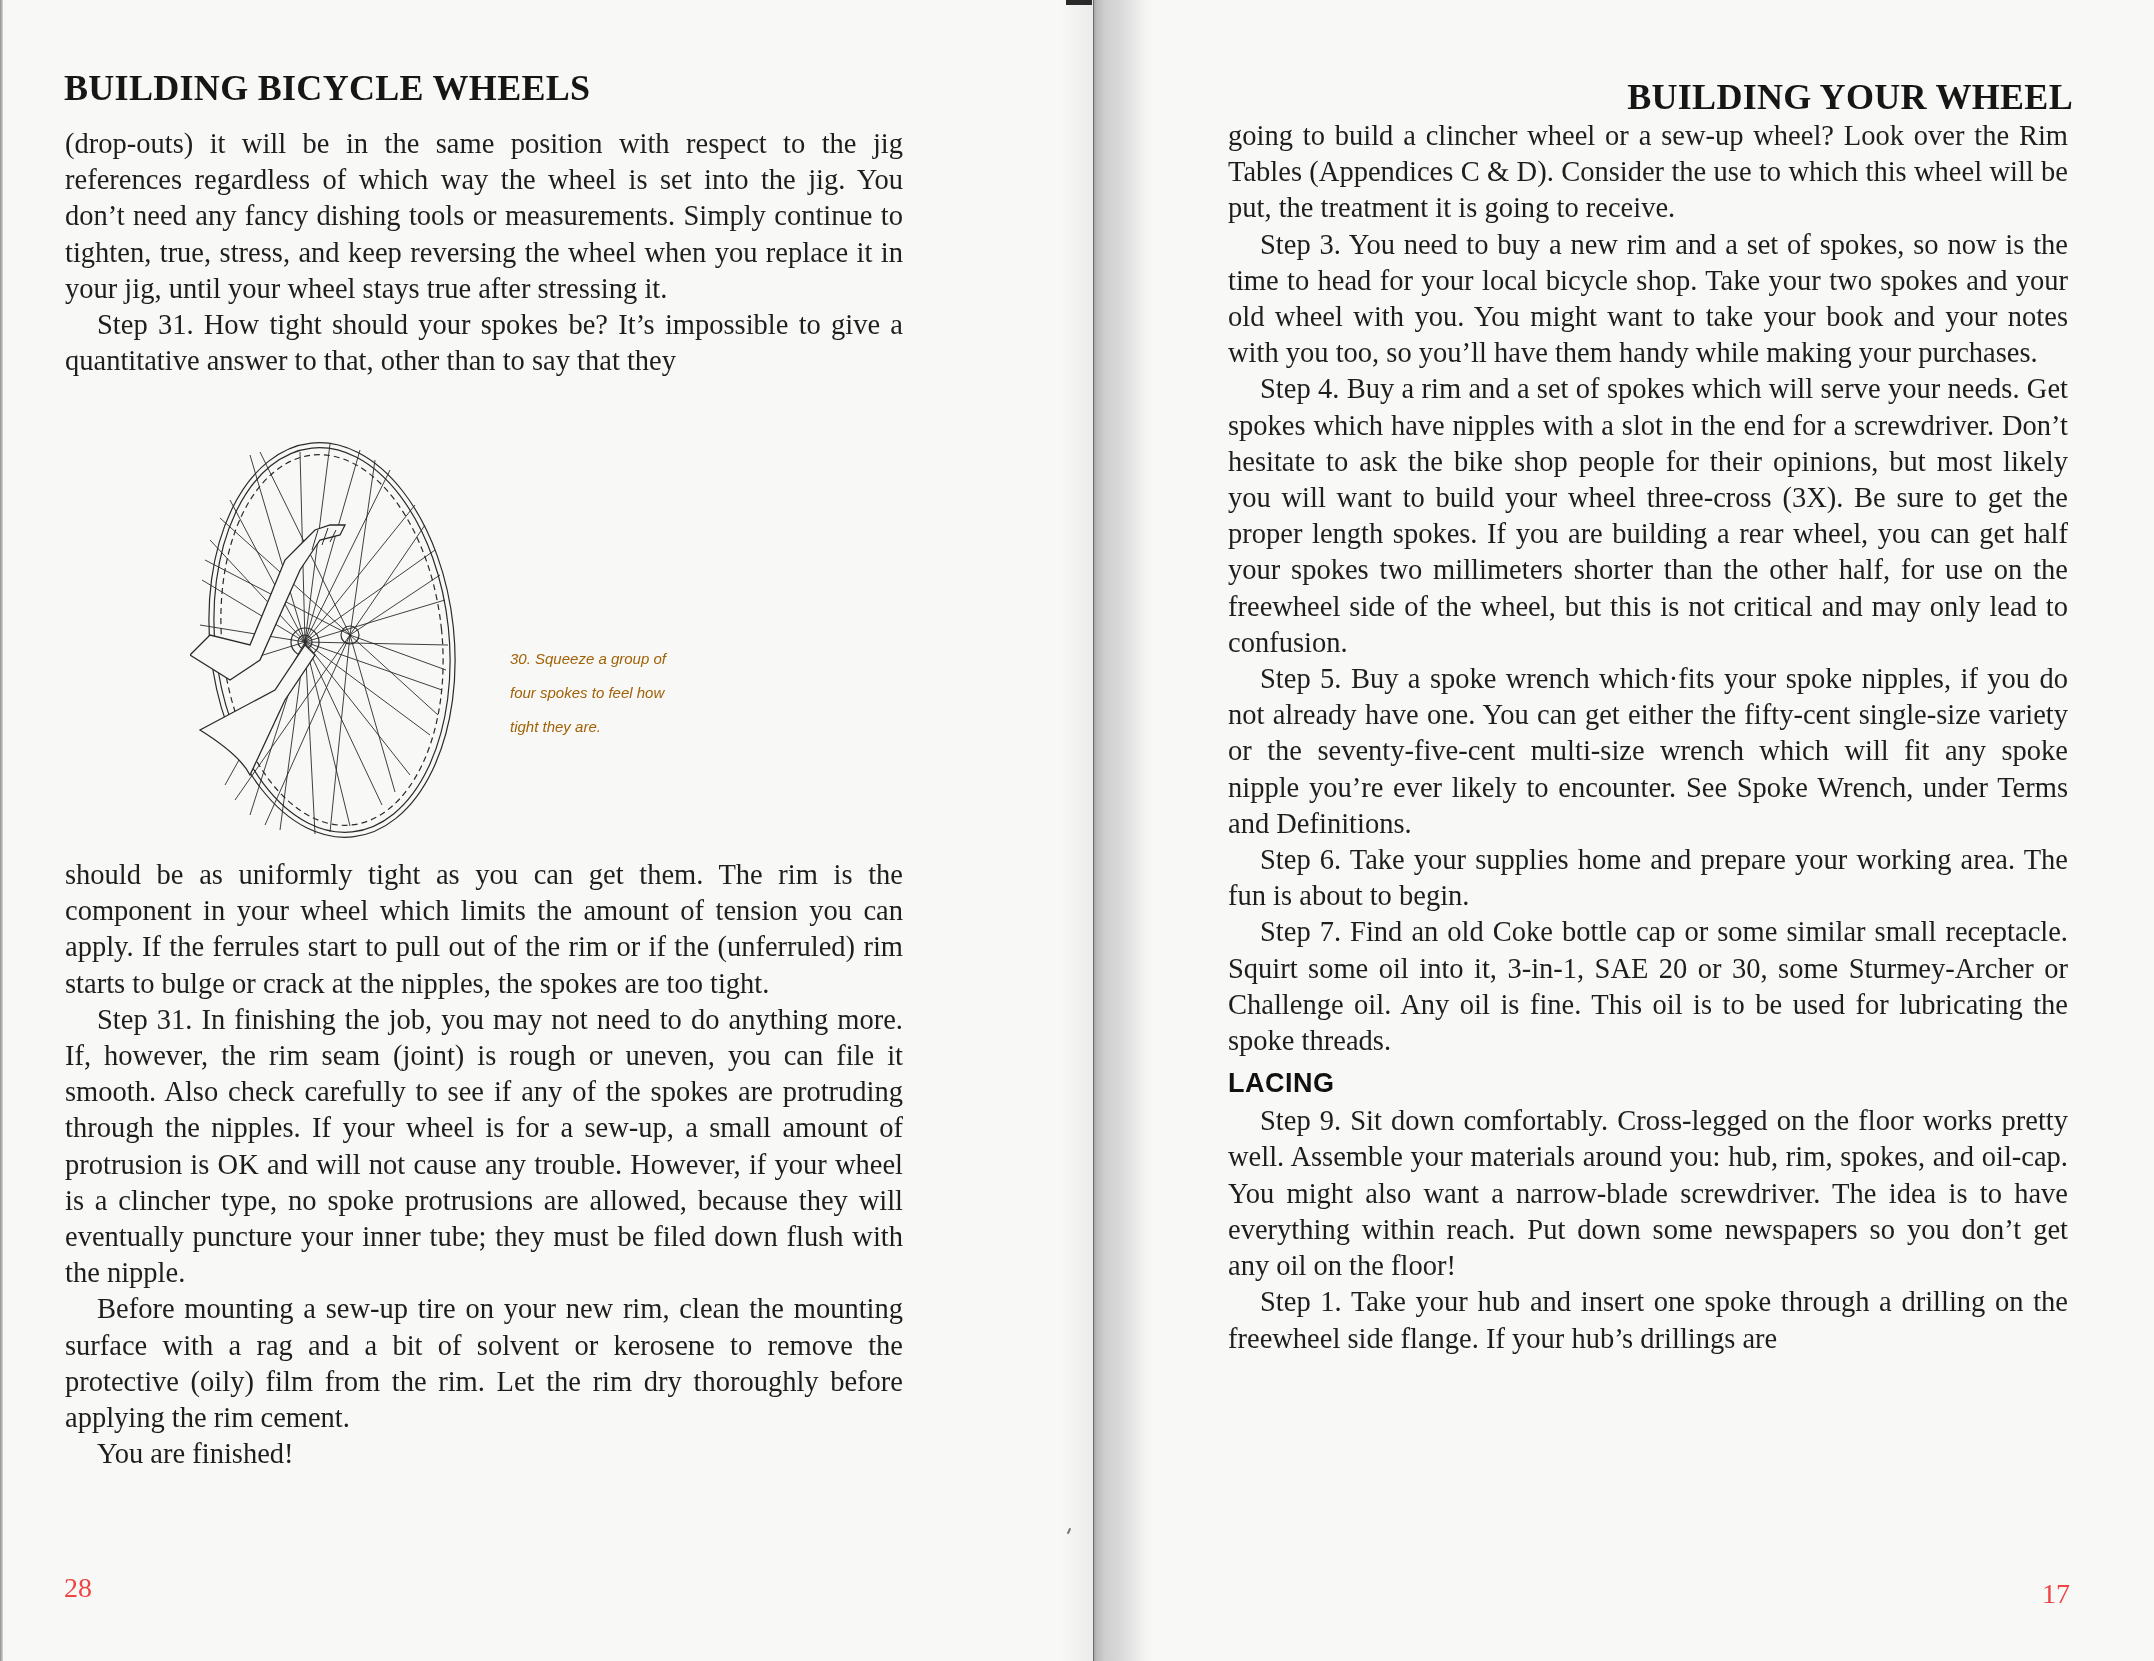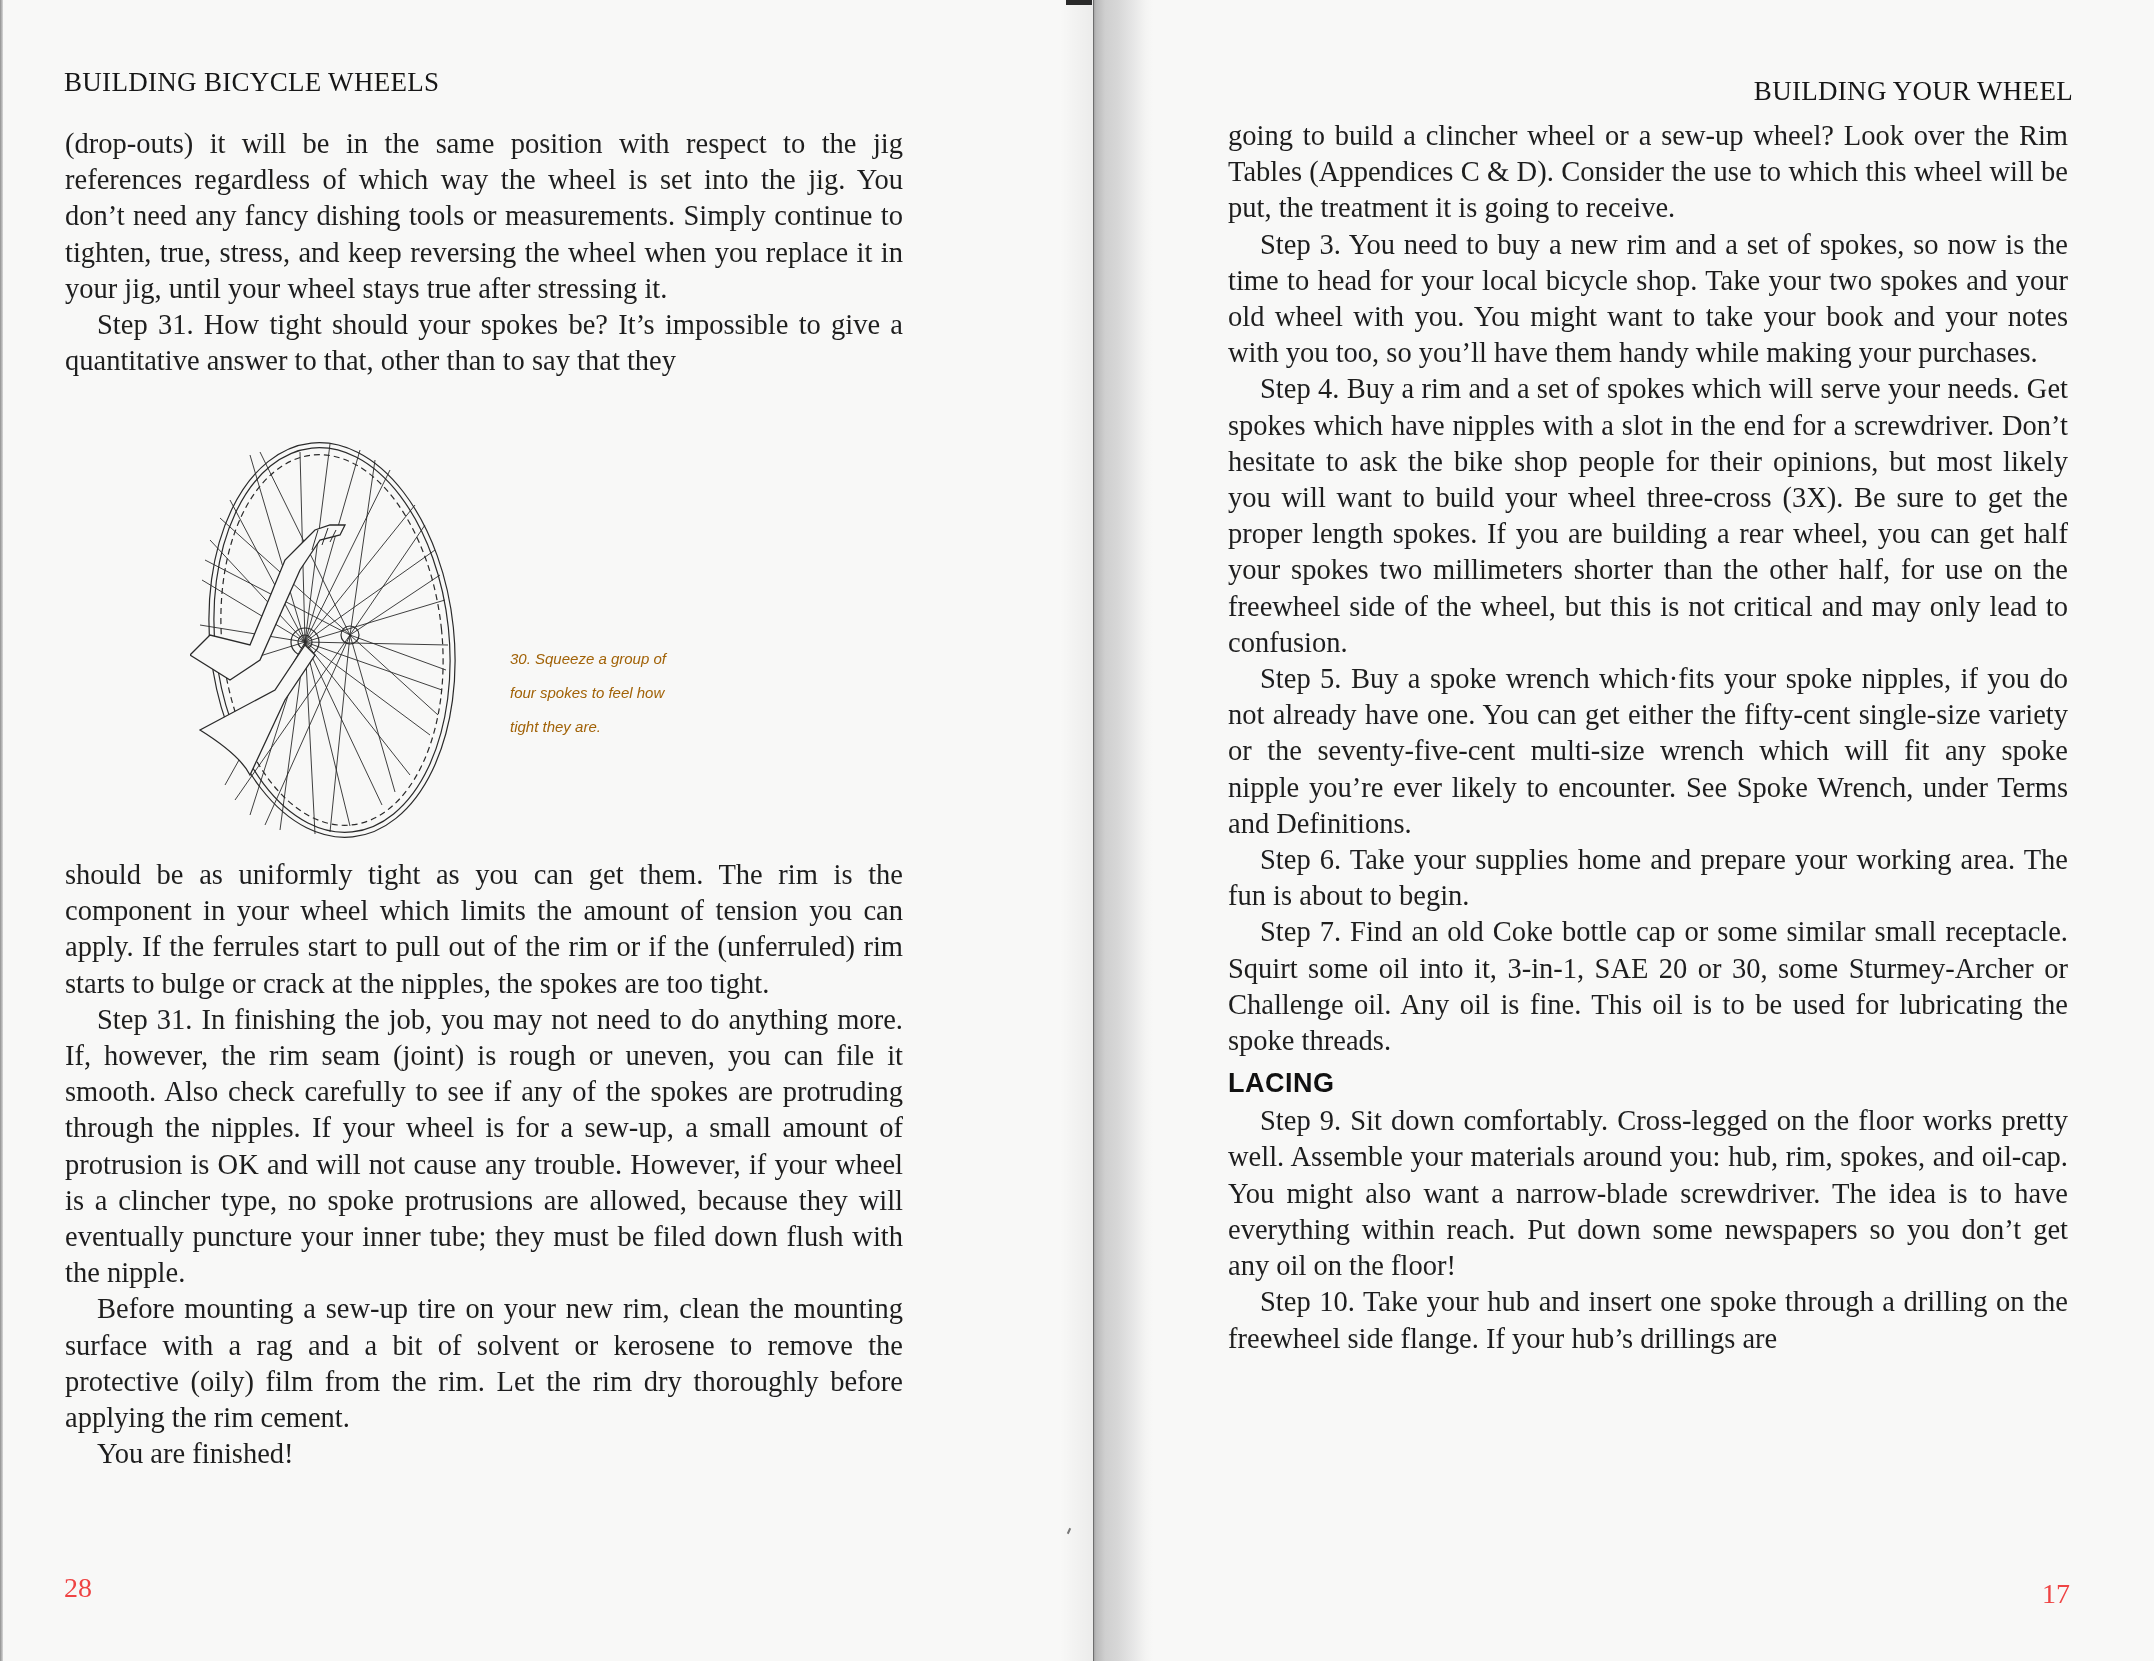--- a/index.html
+++ b/index.html
@@ -32,21 +32,21 @@
   .top-mark {
     position: absolute; left: 1066px; top: 0; width: 26px; height: 5px; background: #2a2a2a;
   }
   .stray-mark {
     position: absolute; left: 1068px; top: 1528px; width: 2px; height: 6px; background: #777; transform: rotate(25deg);
   }
 
   .running-head {
     position: absolute;
     font-family: "Liberation Serif", "DejaVu Serif", serif;
-    font-weight: normal; font-size: 27px; letter-spacing: 0.3px; color: #161616;
+    font-weight: bold; font-size: 36px; letter-spacing: 0.3px; color: #161616;
     white-space: nowrap;
   }
   .rh-left { left: 64px; top: 67px; }
   .rh-right { right: 81px; top: 76px; }
 
   .text-block {
     position: absolute;
     font-size: 28.5px; line-height: 36.2px;
     text-align: justify; text-align-last: left;
     color: #1e1e1e;
@@ -174,16 +174,16 @@
 
 <div class="text-block tb-right">
   <p>going to build a clincher wheel or a sew-up wheel? Look over the Rim Tables (Appendices C &amp; D). Consider the use to which this wheel will be put, the treatment it is going to receive.</p>
   <p class="indent">Step 3. You need to buy a new rim and a set of spokes, so now is the time to head for your local bicycle shop. Take your two spokes and your old wheel with you. You might want to take your book and your notes with you too, so you’ll have them handy while making your purchases.</p>
   <p class="indent">Step 4. Buy a rim and a set of spokes which will serve your needs. Get spokes which have nipples with a slot in the end for a screwdriver. Don’t hesitate to ask the bike shop people for their opinions, but most likely you will want to build your wheel three-cross (3X). Be sure to get the proper length spokes. If you are building a rear wheel, you can get half your spokes two millimeters shorter than the other half, for use on the freewheel side of the wheel, but this is not critical and may only lead to confusion.</p>
   <p class="indent">Step 5. Buy a spoke wrench which·fits your spoke nipples, if you do not already have one. You can get either the fifty-cent single-size variety or the seventy-five-cent multi-size wrench which will fit any spoke nipple you’re ever likely to encounter. See Spoke Wrench, under Terms and Definitions.</p>
   <p class="indent">Step 6. Take your supplies home and prepare your working area. The fun is about to begin.</p>
   <p class="indent">Step 7. Find an old Coke bottle cap or some similar small receptacle. Squirt some oil into it, 3-in-1, SAE 20 or 30, some Sturmey-Archer or Challenge oil. Any oil is fine. This oil is to be used for lubricating the spoke threads.</p>
   <div class="section-head">LACING</div>
   <p class="indent">Step 9. Sit down comfortably. Cross-legged on the floor works pretty well. Assemble your materials around you: hub, rim, spokes, and oil-cap. You might also want a narrow-blade screwdriver. The idea is to have everything within reach. Put down some newspapers so you don’t get any oil on the floor!</p>
-  <p class="indent">Step 10. Take your hub and insert one spoke through a drilling on the freewheel side flange. If your hub’s drillings are</p>
+  <p class="indent">Step 1. Take your hub and insert one spoke through a drilling on the freewheel side flange. If your hub’s drillings are</p>
 </div>
 
 <div class="folio folio-right">17</div>
 
 </body></html>

